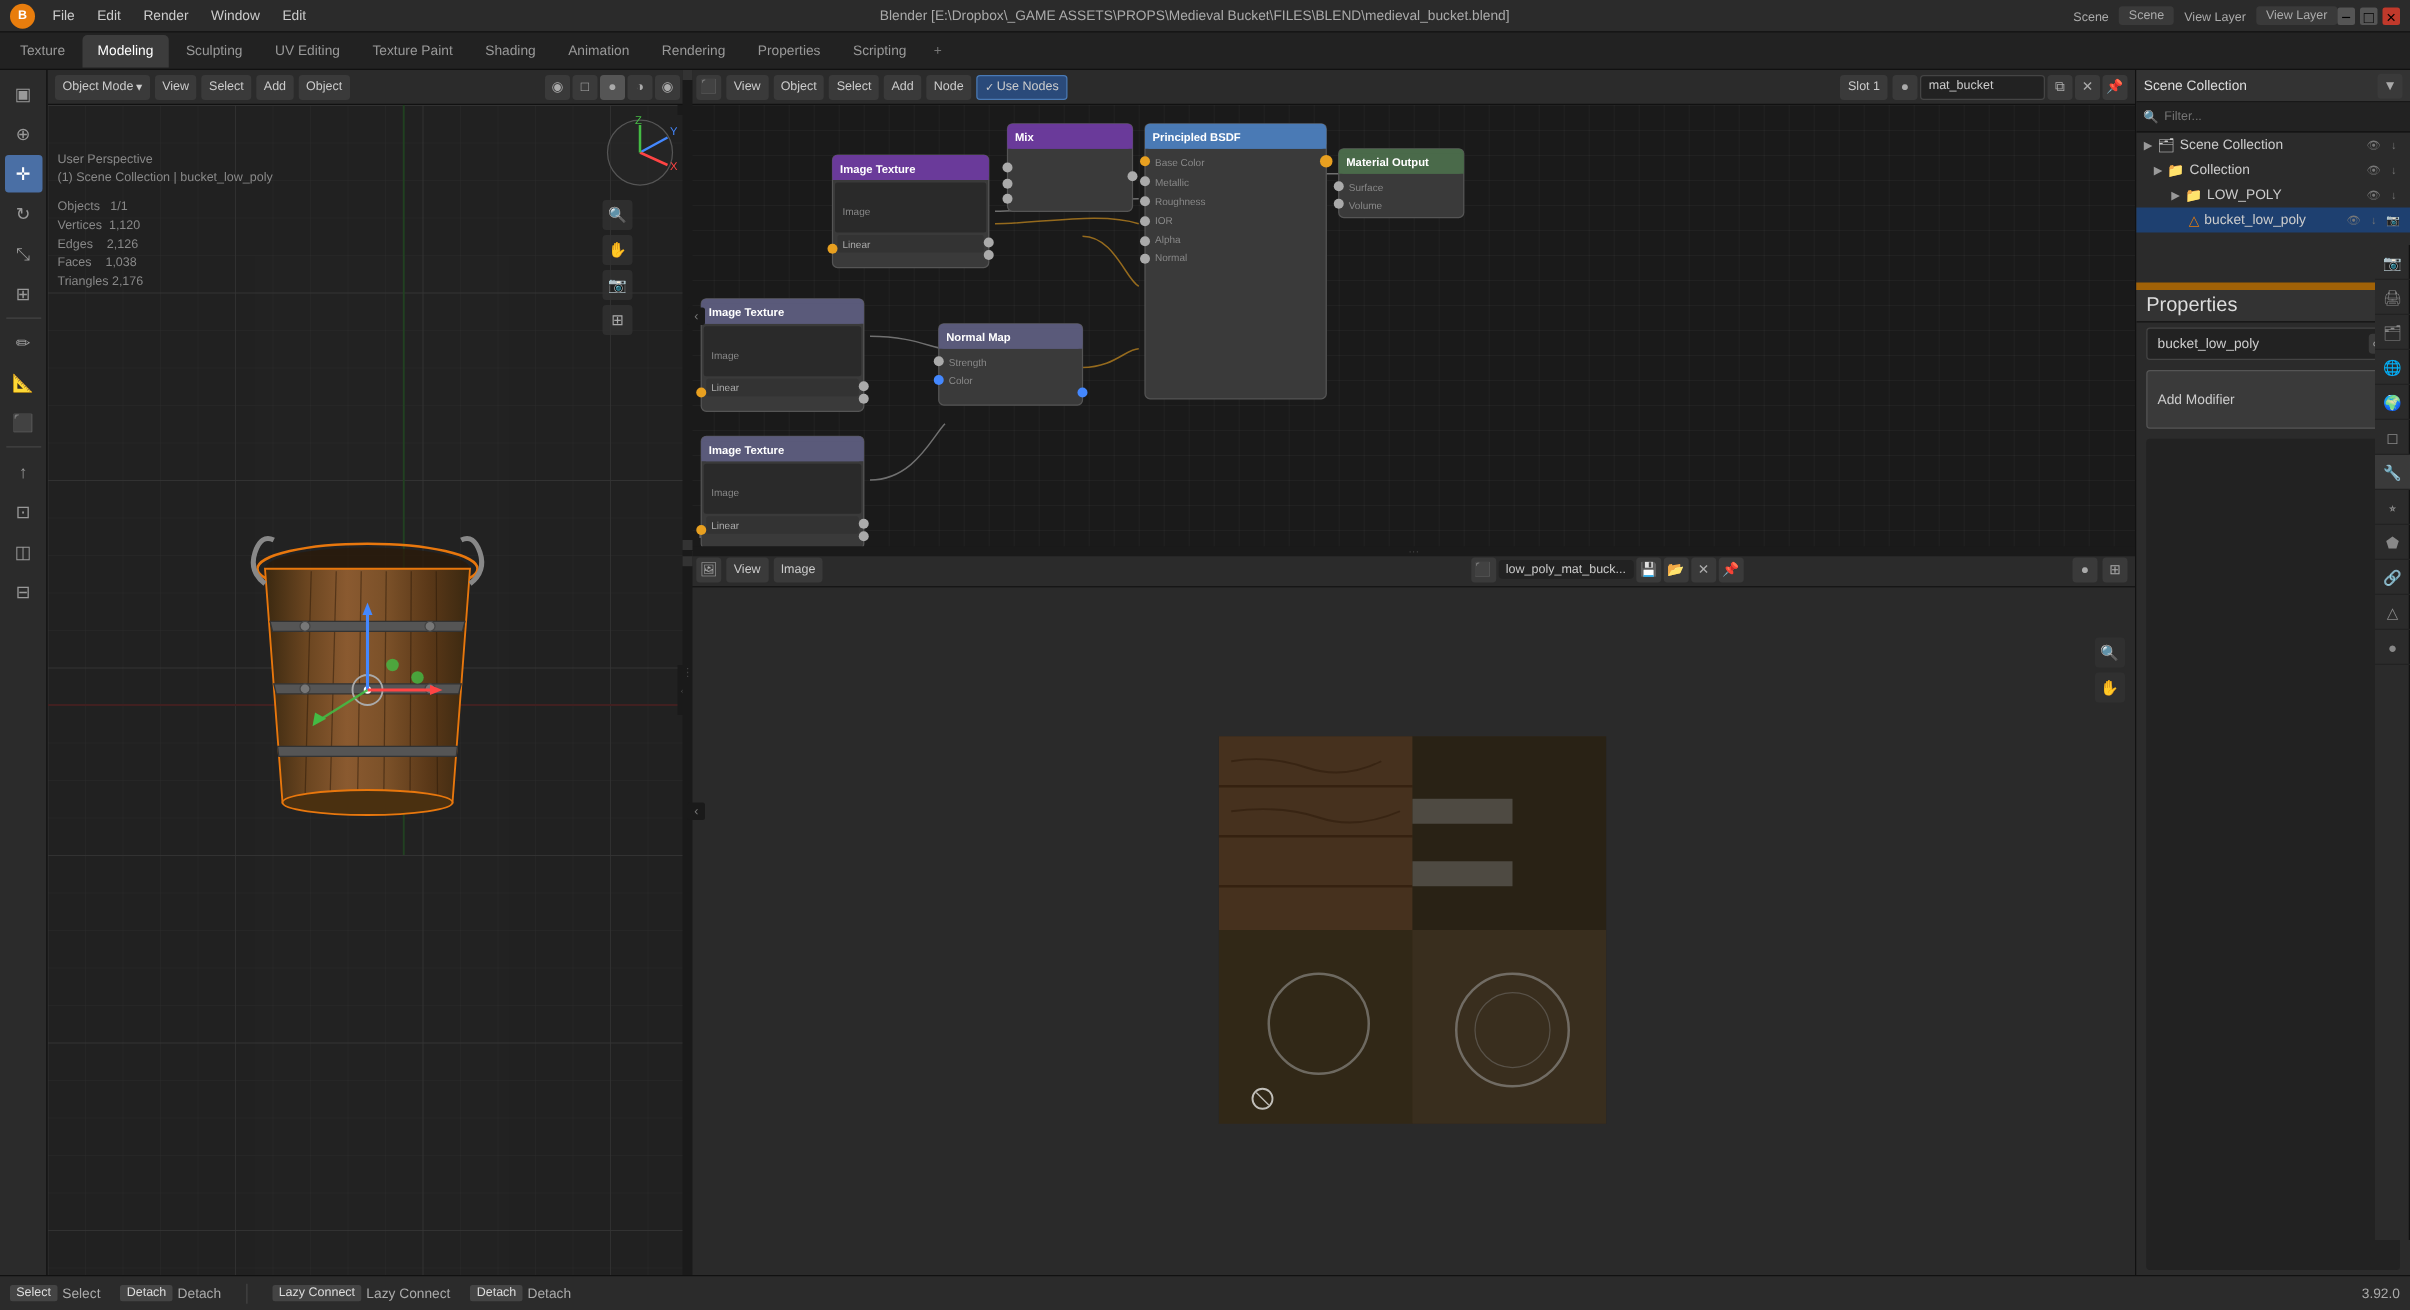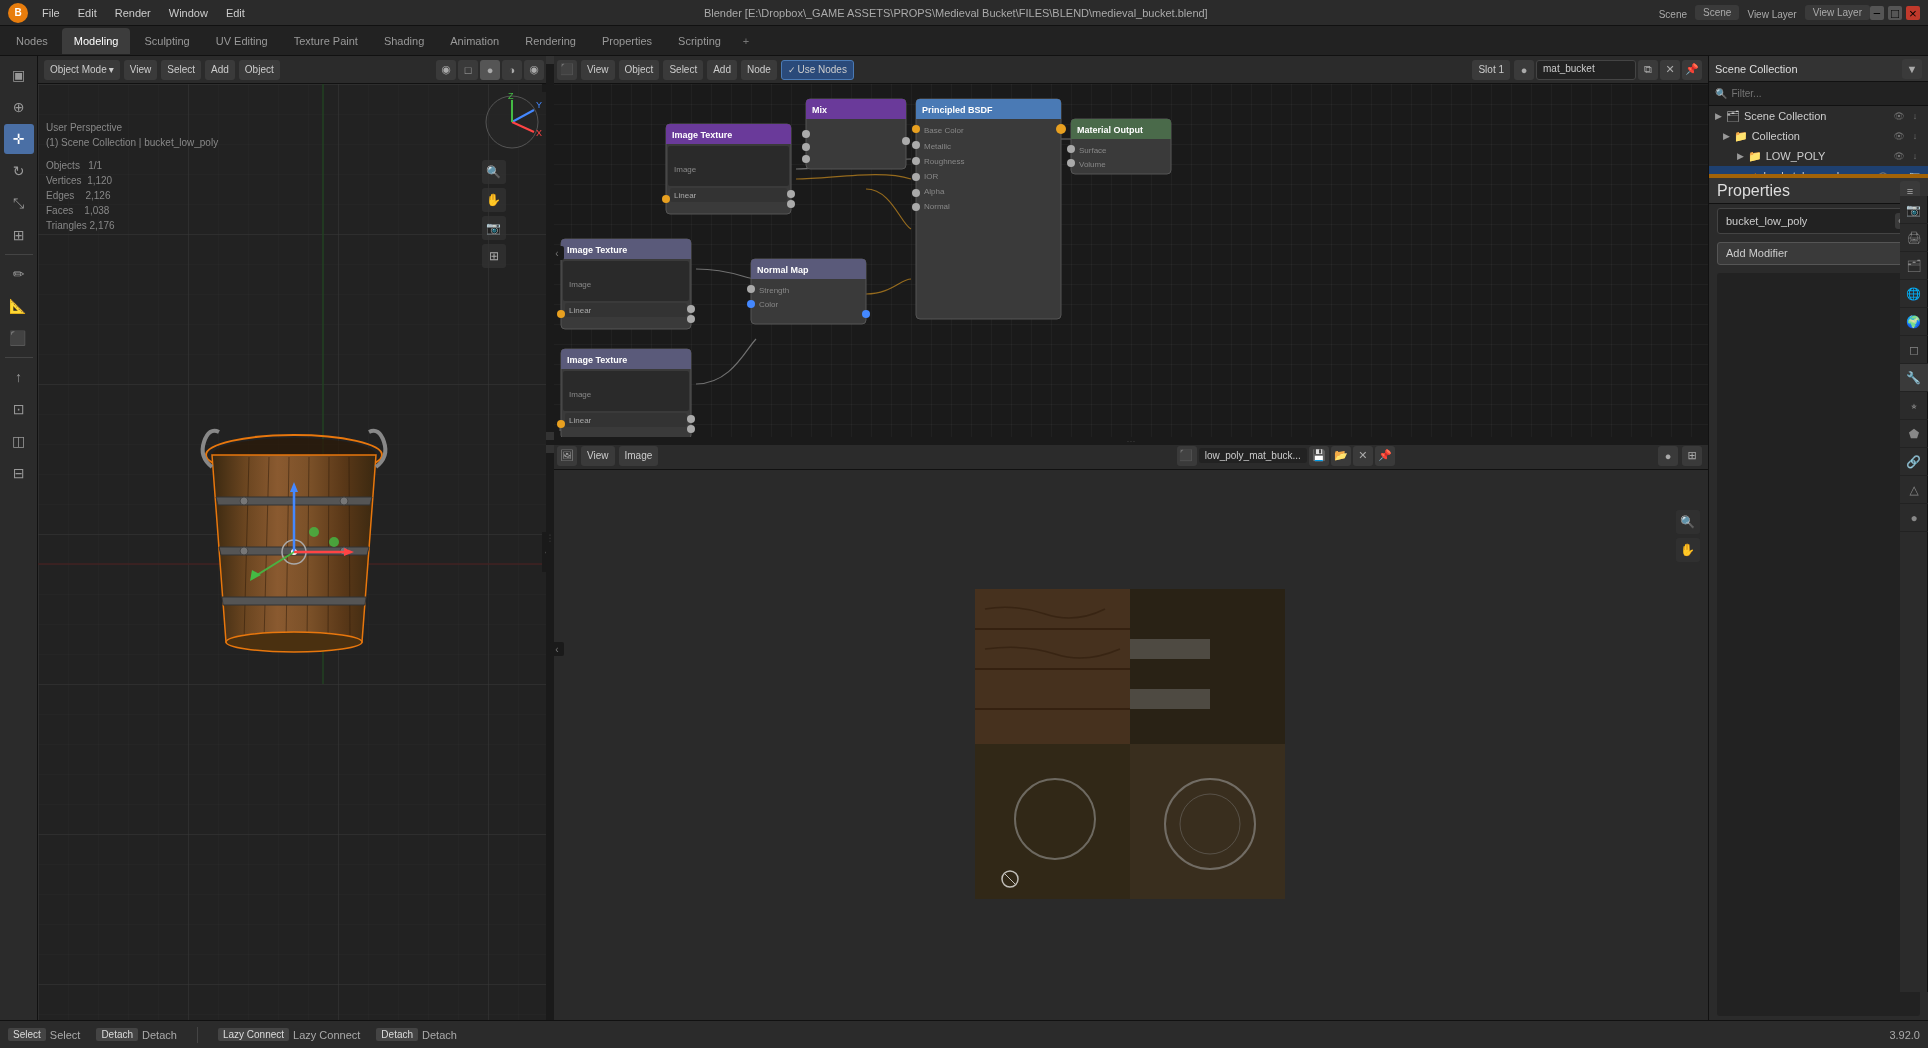--- a/index.html
+++ b/index.html
@@ -278,22 +278,22 @@
       right: 0;
       top: 0;
       bottom: 0;
       width: 220px;
       background: #2b2b2b;
       border-left: 1px solid #111;
       display: flex;
       flex-direction: column;
     }
     .outliner {
-      height: 122px;
-      border-bottom: 4px solid #a16207;
+      height: 176px;
+      border-bottom: 6px solid #a16207;
       overflow: hidden;
     }
     .outliner-header {
       height: 26px;
       background: #333;
       display: flex;
       align-items: center;
       padding: 0 6px;
       gap: 4px;
       border-bottom: 1px solid #111;
@@ -460,25 +460,26 @@
       margin: 4px 8px;
       display: flex;
       align-items: center;
       justify-content: space-between;
     }
 
     .add-modifier-btn {
       background: #3a3a3a;
       border: 1px solid #555;
       border-radius: 3px;
-      padding: 4px 8px;
+      padding: 16px 8px;
       color: #ccc;
       font-size: 11px;
       cursor: pointer;
       display: flex;
+      align-items: center;
       justify-content: space-between;
       margin: 4px 8px;
     }
   </style>
 </head>
 <body>
 
 <div class="top-bar">
   <div class="top-bar-left">
     <div class="blender-logo">B</div>
@@ -498,21 +499,21 @@
     <span style="font-size:10px;color:#aaa;background:#3a3a3a;padding:2px 8px;border-radius:3px;">View Layer</span>
   </div>
   <div class="window-controls">
     <button class="win-btn win-minimize">−</button>
     <button class="win-btn win-maximize">□</button>
     <button class="win-btn win-close">×</button>
   </div>
 </div>
 
 <div class="workspace-tabs">
-  <div class="workspace-tab">Nodes</div>
+  <div class="workspace-tab">Texture</div>
   <div class="workspace-tab active">Modeling</div>
   <div class="workspace-tab">Sculpting</div>
   <div class="workspace-tab">UV Editing</div>
   <div class="workspace-tab">Texture Paint</div>
   <div class="workspace-tab">Shading</div>
   <div class="workspace-tab">Animation</div>
   <div class="workspace-tab">Rendering</div>
   <div class="workspace-tab">Properties</div>
   <div class="workspace-tab">Scripting</div>
   <div class="workspace-tab-plus">+</div>

